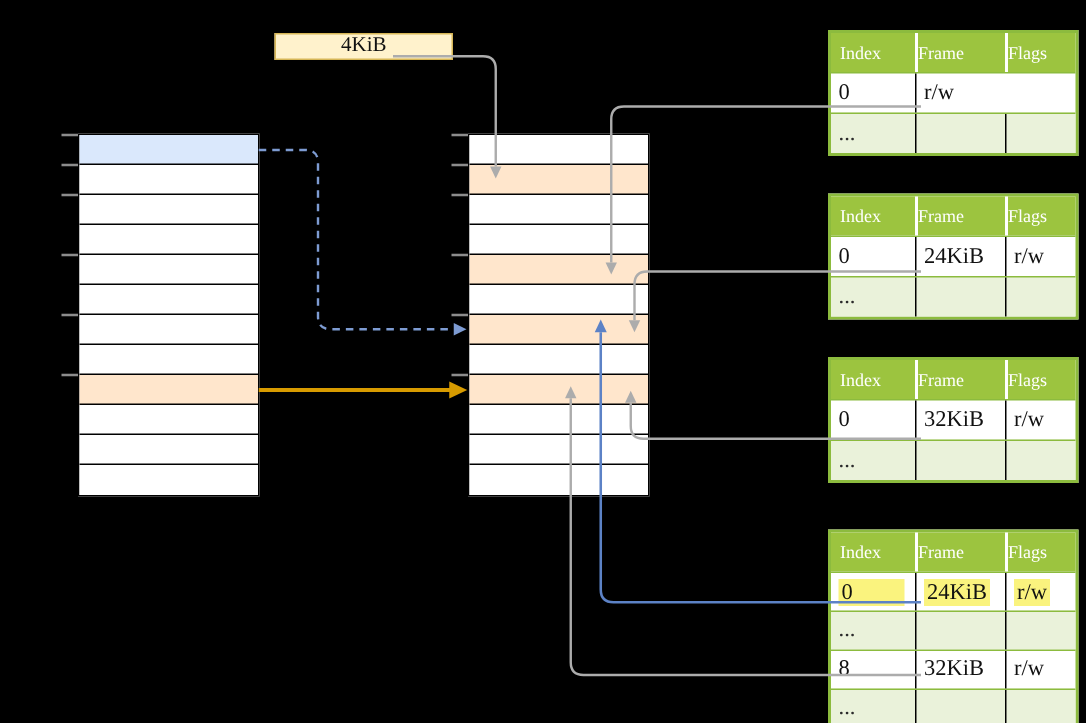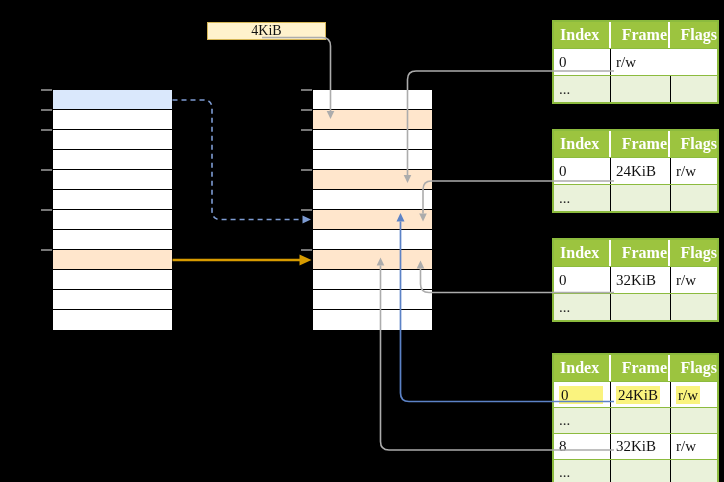--- a/index.html
+++ b/index.html
@@ -5,51 +5,51 @@
   html,body{margin:0;padding:0;background:#000;}
   #canvas{
     position:relative;width:724px;height:482px;overflow:hidden;background:#000;
     font-family:"Liberation Serif","DejaVu Serif",serif;
   }
   
   .label4k{
     position:absolute;left:183px;top:22px;width:119px;height:18px;
     background:var(--label-fill,#FFF2CC);border:1px solid var(--label-border,#D6B656);
     box-sizing:border-box;display:flex;align-items:center;justify-content:center;
-    font-size:14px;color:#111;margin-left:24px;
+    font-size:14px;color:#111;
   }
   
   .stack{position:absolute;top:89px;width:119px;border:1px solid #000;box-sizing:content-box;background:#fff;}
   .stack.left{left:52px;}
   .stack.middle{left:312px;}
   .mrow{height:19px;border-bottom:1px solid #000;background:#fff;}
   .mrow:last-child{height:20px;border-bottom:none;}
   .mrow.blue{background:var(--row-blue,#DAE8FC);}
   .mrow.orange{background:var(--row-orange,#FFE6CC);}
   .mrow.white{background:#fff;}
   
   .ptable{
     position:absolute;left:552px;width:167px;box-sizing:border-box;
     border:2px solid var(--table-border-green,#8CBB3E);background:#fff;
   }
   .thead{display:flex;background:var(--table-green,#9CC43F);height:26px;}
   .th{
     display:flex;align-items:center;padding-left:6px;box-sizing:border-box;
-    color:#fff;font-weight:bold;font-size:16px;
+    color:#fff;font-weight:normal;font-size:12px;
   }
   .tr{display:flex;height:26px;border-top:1px solid var(--table-border-green,#8CBB3E);}
   .ptable.compact .tr{height:25px;}
   .td{
     display:flex;align-items:center;padding-left:5px;box-sizing:border-box;
     font-size:15px;color:#111;
   }
   .c1{width:56px;}
   .c2{width:60px;}
   .c3{flex:1;}
-  .th.c2,.th.c3{border-left:2px solid #fff;padding-left:11px;}
+  .th.c2,.th.c3{border-left:2px solid #fff;padding-left:0;}
   .td.c2,.td.c3{border-left:1px solid #000;}
   .tr.shaded{background:var(--table-green-light,#EAF2DA);}
   .tr.shaded .td{color:#2a2a2a;}
   .hl{background:var(--highlight,#FAF37E);padding:0 2px;line-height:18px;}
   .hl-wide{display:inline-block;width:40px;}
   
   #overlay{position:absolute;left:0;top:0;z-index:5;pointer-events:none;}
 </style>
 </head>
 <body>

